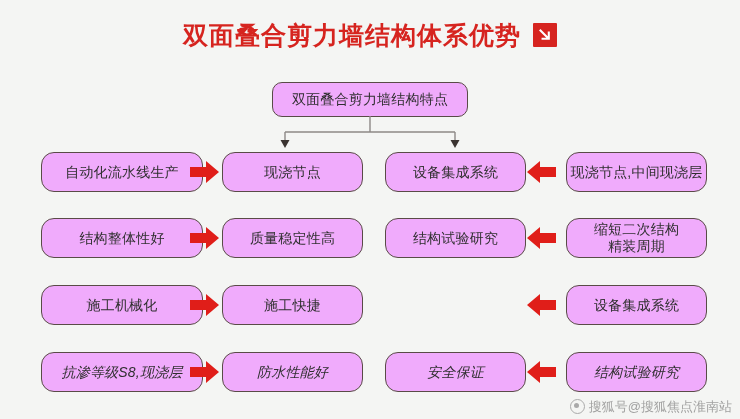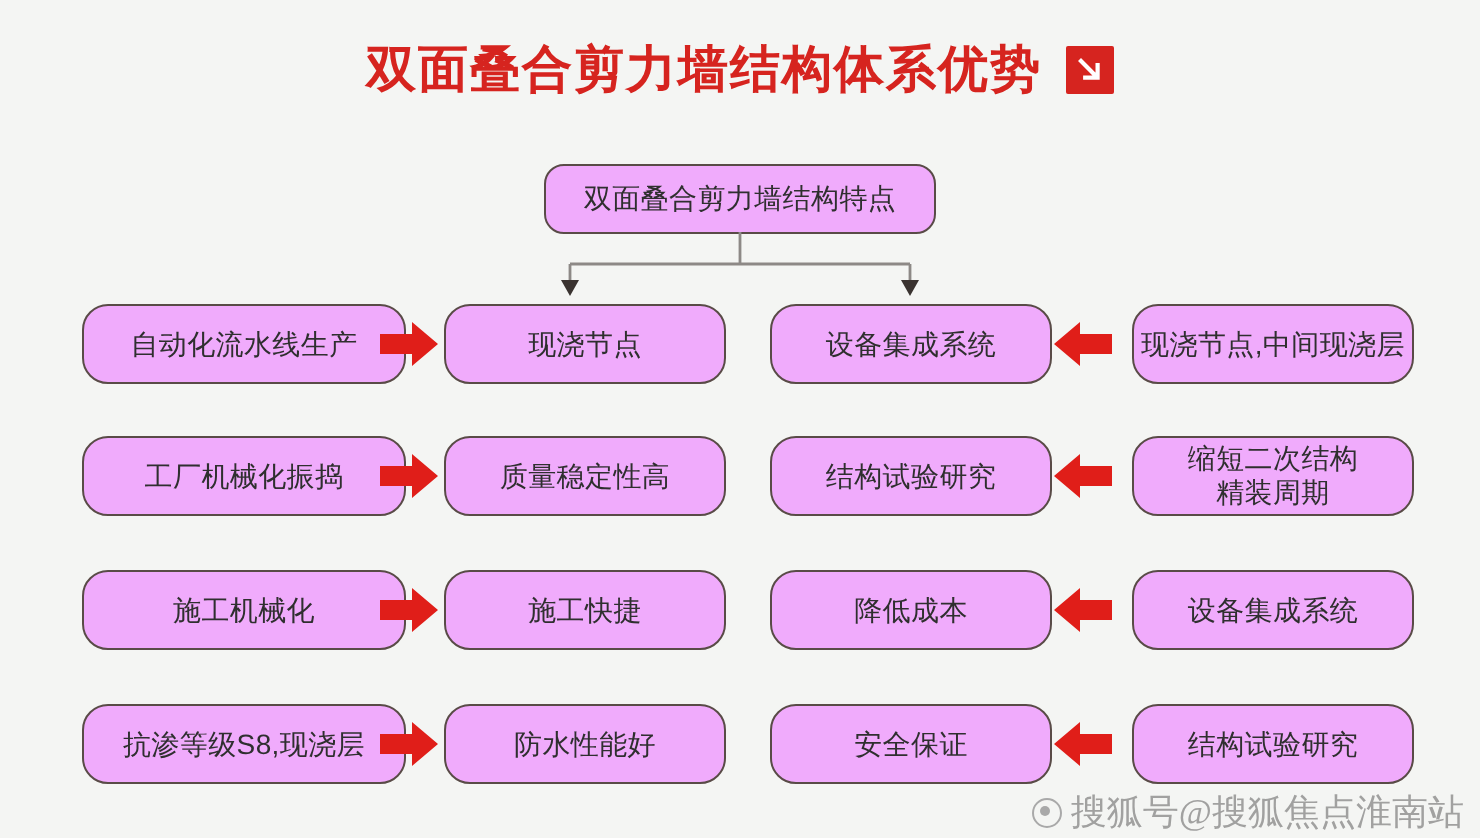--- a/index.html
+++ b/index.html
@@ -76,21 +76,21 @@
   }
 
   .node.c1 { left: 41px;  width: 162px; }
   .node.c2 { left: 222px; width: 141px; }
   .node.c3 { left: 385px; width: 141px; }
   .node.c4 { left: 566px; width: 141px; }
 
   .r1 { top: 152px; height: 40px; }
   .r2 { top: 218px; height: 40px; }
   .r3 { top: 285px; height: 40px; }
-  .r4 { top: 352px; height: 40px; }
+  .r4 { top: 352px; height: 40px; font-style: italic; }
 
   
   .arrow {
     position: absolute;
     width: 30px;
     height: 28px;
   }
   .arrow svg { display: block; }
   .arrow.a-left-col  { left: 190px; }
   .arrow.a-right-col { left: 526px; }
@@ -112,24 +112,23 @@
 
   
   .watermark {
     position: absolute;
     right: 8px;
     bottom: 5px;
     display: flex;
     align-items: center;
     gap: 4px;
     color: #9a9a9a;
-    font-size: 18px;
+    font-size: 13px;
     line-height: 15px;
     opacity: 0.92;
-    font-family: Liberation Serif, serif;
   }
   .wm-icon {
     width: 13px;
     height: 13px;
     border-radius: 50%;
     border: 1.2px solid #a3a3a3;
     position: relative;
     flex: none;
   }
   .wm-icon::after {
@@ -175,21 +174,21 @@
   </div>
   <div class="node c2 r1">现浇节点</div>
   <div class="node c3 r1">设备集成系统</div>
   <div class="arrow a-right-col ar1">
     <svg width="30" height="28" viewBox="0 0 30 28">
       <path d="M30 9 L14 9 L14 3 L1 14 L14 25 L14 19 L30 19 Z" fill="#e01e19"></path>
     </svg>
   </div>
   <div class="node c4 r1">现浇节点,中间现浇层</div>
 
-  <div class="node c1 r2">工厂机械化振捣</div>
+  <div class="node c1 r2">结构整体性好</div>
   <div class="arrow a-left-col ar2">
     <svg width="30" height="28" viewBox="0 0 30 28">
       <path d="M0 9 L16 9 L16 3 L29 14 L16 25 L16 19 L0 19 Z" fill="#e01e19"></path>
     </svg>
   </div>
   <div class="node c2 r2">质量稳定性高</div>
   <div class="node c3 r2">结构试验研究</div>
   <div class="arrow a-right-col ar2">
     <svg width="30" height="28" viewBox="0 0 30 28">
       <path d="M30 9 L14 9 L14 3 L1 14 L14 25 L14 19 L30 19 Z" fill="#e01e19"></path>
@@ -198,21 +197,20 @@
   <div class="node c1 r3">施工机械化</div>
 
   <div class="node c4 r2">缩短二次结构
 精装周期</div>
   <div class="arrow a-left-col ar3">
     <svg width="30" height="28" viewBox="0 0 30 28">
       <path d="M0 9 L16 9 L16 3 L29 14 L16 25 L16 19 L0 19 Z" fill="#e01e19"></path>
     </svg>
   </div>
   <div class="node c2 r3">施工快捷</div>
-  <div class="node c3 r3">降低成本</div>
   <div class="arrow a-right-col ar3">
     <svg width="30" height="28" viewBox="0 0 30 28">
       <path d="M30 9 L14 9 L14 3 L1 14 L14 25 L14 19 L30 19 Z" fill="#e01e19"></path>
     </svg>
   </div>
   <div class="node c4 r3">设备集成系统</div>
 
   <div class="node c1 r4">抗渗等级S8,现浇层</div>
   <div class="arrow a-left-col ar4">
     <svg width="30" height="28" viewBox="0 0 30 28">

